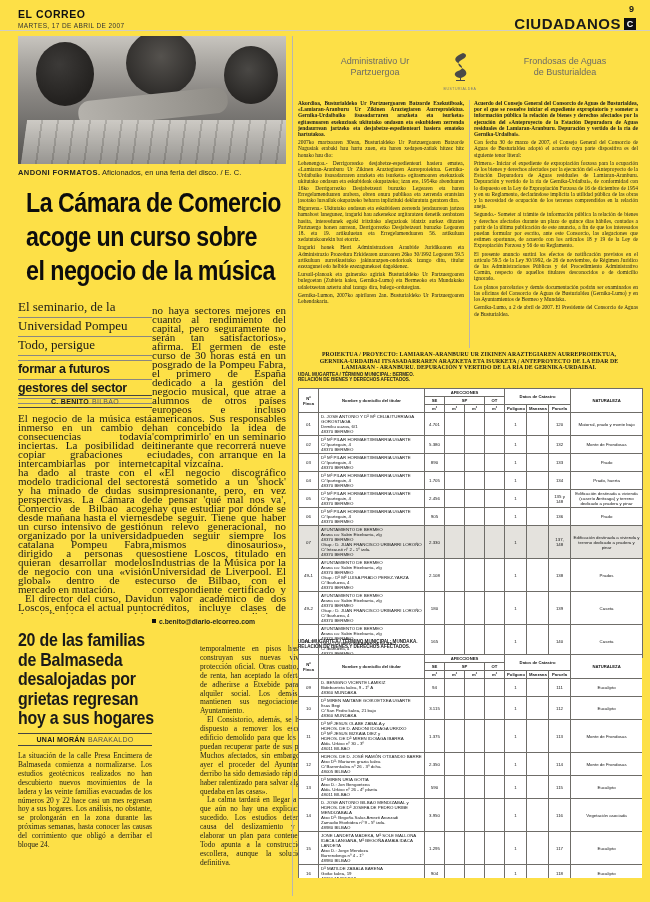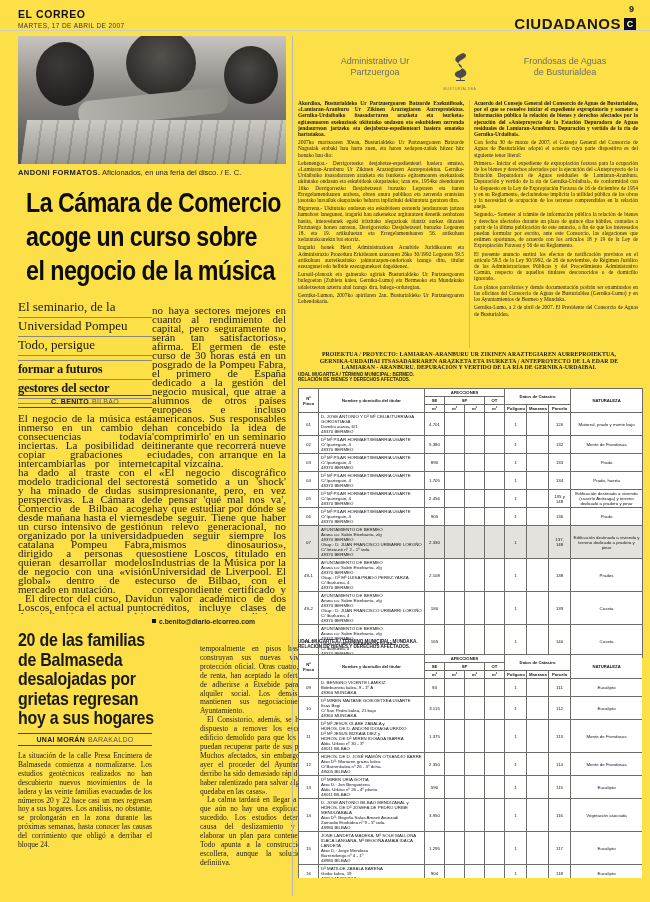--- a/index.html
+++ b/index.html
@@ -36,21 +36,21 @@
            font-size:7.5px;color:#222;}
   .caption b{font-weight:bold;letter-spacing:.4px;}
 
   
   .headline{position:absolute;left:16px;top:186px;width:280px;font-family:"Liberation Sans",sans-serif;
             font-weight:bold;font-size:27px;line-height:34px;letter-spacing:-.6px;color:#0d0d0d;margin-left:10px;}
   .headline div{white-space:nowrap;transform:scaleX(.86);transform-origin:0 50%;}
   .subhead{position:absolute;left:18px;top:300px;width:134px;}
   .subhead div{font-size:13px;line-height:14px;padding-bottom:3px;margin-bottom:1px;
                border-bottom:1px solid #8a8781;}
-  .subhead .bold div{font-weight:bold;font-family:Liberation Serif, serif;font-size:12.5px;letter-spacing:-.3px;}
+  .subhead .bold div{font-weight:bold;font-family:Liberation Sans, sans-serif;font-size:12.5px;letter-spacing:-.3px;}
   .byline{position:absolute;font-family:"Liberation Sans",sans-serif;font-size:7px;letter-spacing:.3px;
           text-align:center;border-top:1px solid #444;border-bottom:1px solid #444;padding:2px 0;}
   .byline .nm{font-weight:bold;}
   .byline .pl{color:#555;margin-left:3px;}
   .byline1{left:18px;top:395px;width:134px;}
   .bodycol{position:absolute;font-size:11px;line-height:9px;text-align:justify;overflow:hidden;}
   .bodycol p{margin:0;text-indent:7px;}
   .bodycol p:first-child{text-indent:0;}
   .col-a1{left:18px;top:414px;width:134px;height:200px;}
   .col-a2{left:152px;top:306px;width:134px;height:308px;}

